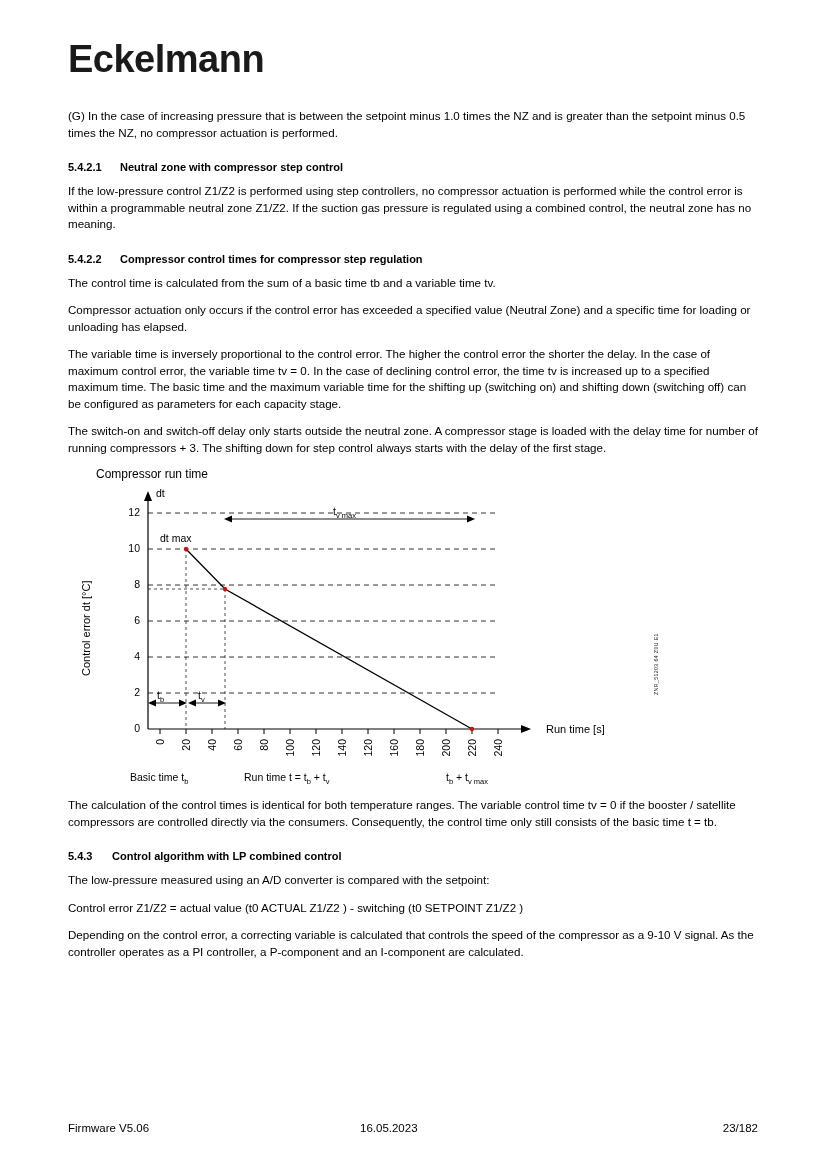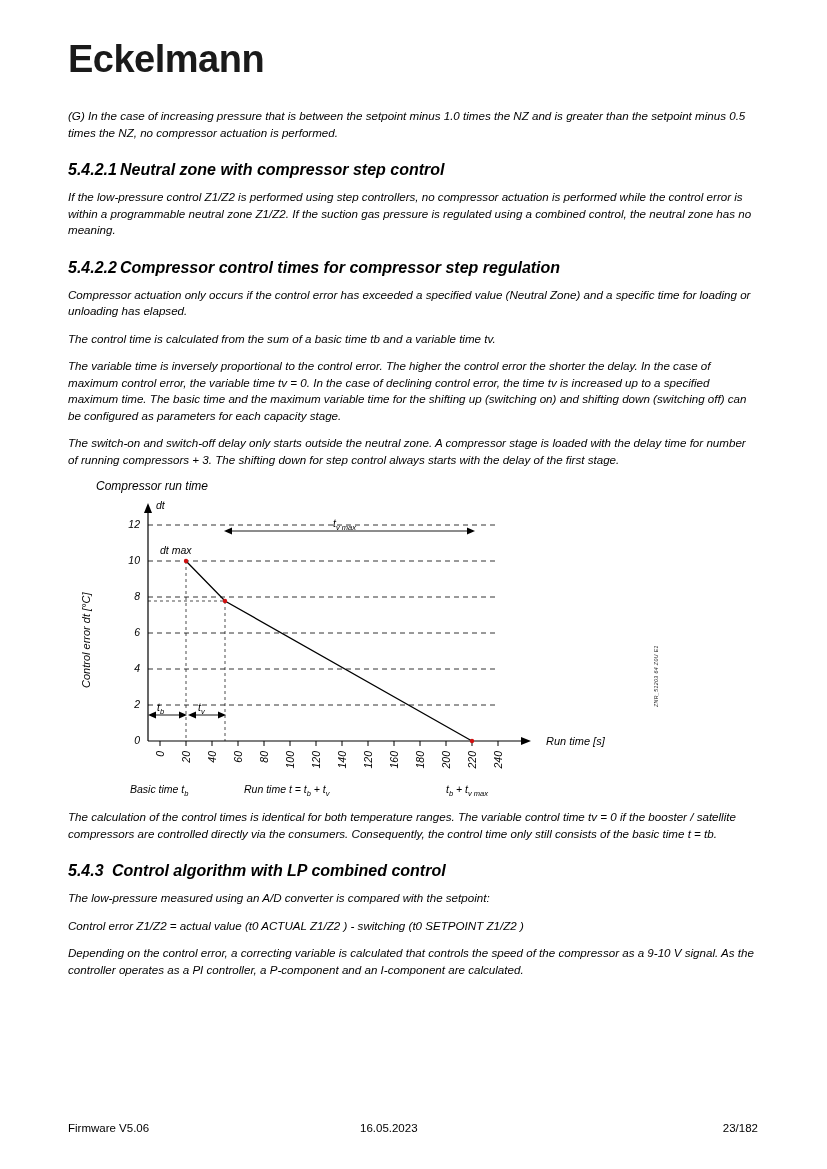--- a/index.html
+++ b/index.html
@@ -29,30 +29,29 @@
     font-size: 38px;
     font-weight: bold;
     letter-spacing: -0.5px;
     color: #1a1a1a;
   }
   .content {
     position: absolute;
     left: 68px;
     top: 108px;
     width: 690px;
-    font-style: italic;
   }
   p.body {
     font-size: 11.6px;
     line-height: 16.5px;
     margin: 0 0 11px 0;
     text-align: left;
   }
   h3.heading {
-    font-size: 16px;
+    font-size: 11px;
     font-weight: bold;
     margin: 20px 0 10px 0;
   }
   h3.heading .num {
     display: inline-block;
     min-width: 52px;
   }
   h3.heading.h3b .num {
     min-width: 44px;
   }
@@ -108,22 +107,22 @@
     <h3 class="heading">
       <span class="num">5.4.2.1</span><span>Neutral zone with compressor step control</span>
     </h3>
 
     <p class="body">If the low-pressure control Z1/Z2 is performed using step controllers, no compressor actuation is performed while the control error is within a programmable neutral zone Z1/Z2. If the suction gas pressure is regulated using a combined control, the neutral zone has no meaning.</p>
 
     <h3 class="heading">
       <span class="num">5.4.2.2</span><span>Compressor control times for compressor step regulation</span>
     </h3>
 
+    <p class="body">The control time is calculated from the sum of a basic time tb and a variable time tv.</p>
     <p class="body">Compressor actuation only occurs if the control error has exceeded a specified value (Neutral Zone) and a specific time for loading or unloading has elapsed.</p>
-    <p class="body">The control time is calculated from the sum of a basic time tb and a variable time tv.</p>
     <p class="body">The variable time is inversely proportional to the control error. The higher the control error the shorter the delay. In the case of maximum control error, the variable time tv = 0.  In the case of declining control error, the time tv is increased up to a specified maximum time.  The basic time and the maximum variable time for the shifting up (switching on) and shifting down (switching off) can be configured as parameters for each capacity stage.</p>
     <p class="body tight">The switch-on and switch-off delay only starts outside the neutral zone. A compressor stage is loaded with the delay time for number of running compressors + 3. The shifting down for step control always starts with the delay of the first stage.</p>
 
     <div class="fig-wrap">
       <div class="fig-title">Compressor run time</div>
 
       <svg class="chart" width="690" height="310" viewBox="0 0 690 310">
 
         <text x="-195" y="22" transform="rotate(-90)" font-size="11">Control error dt [°C]</text>
 

